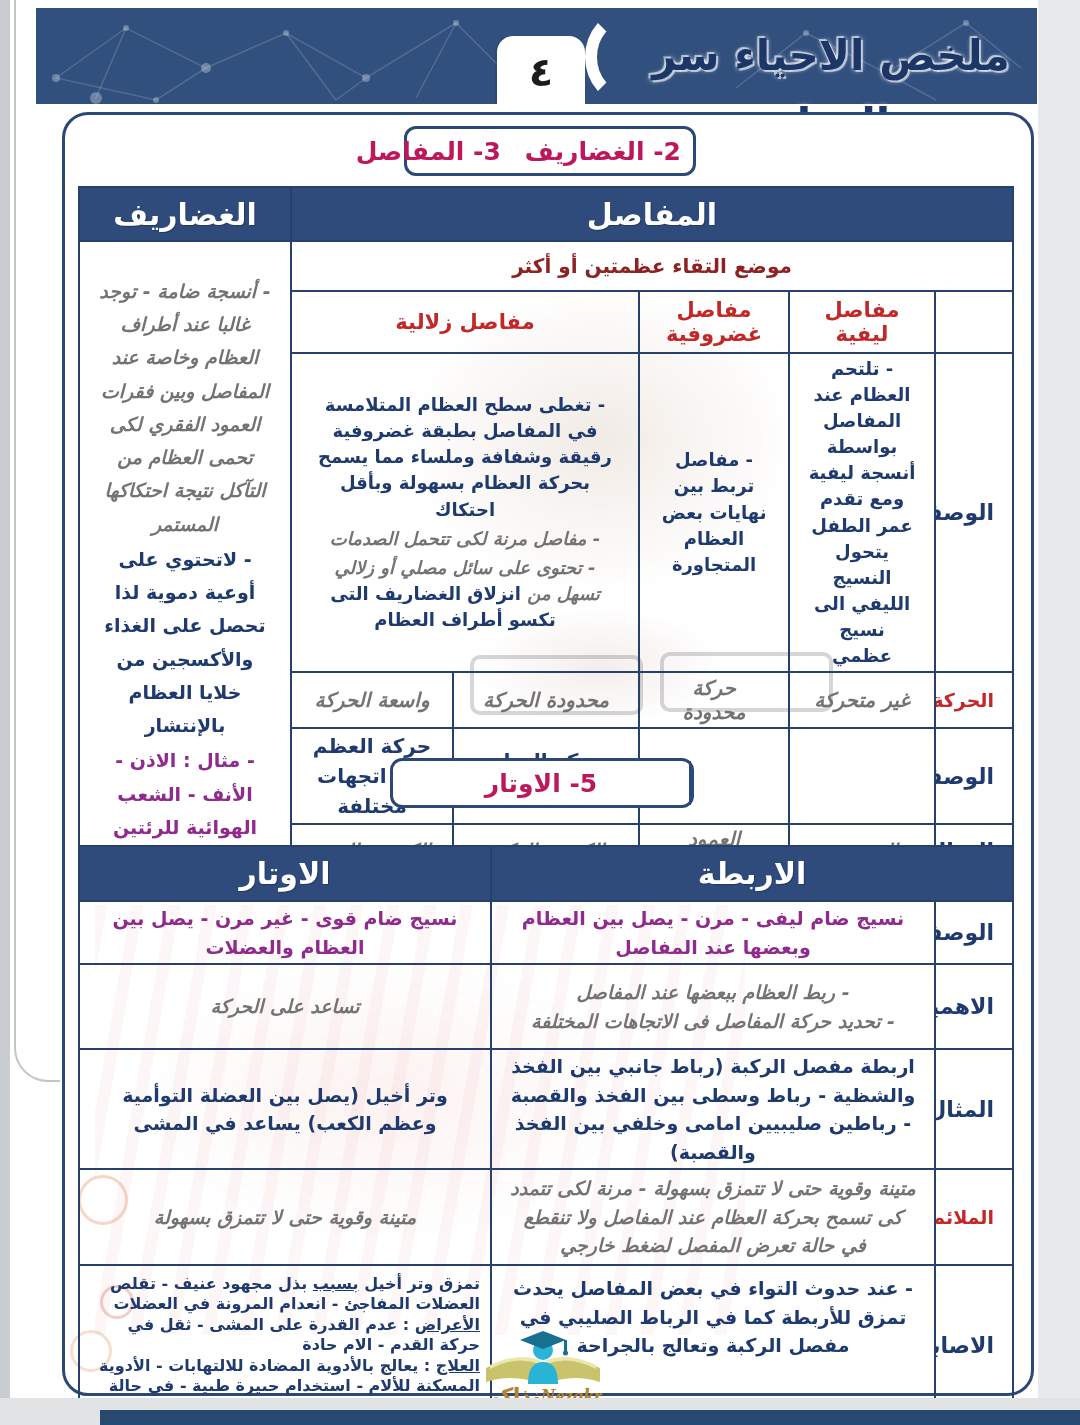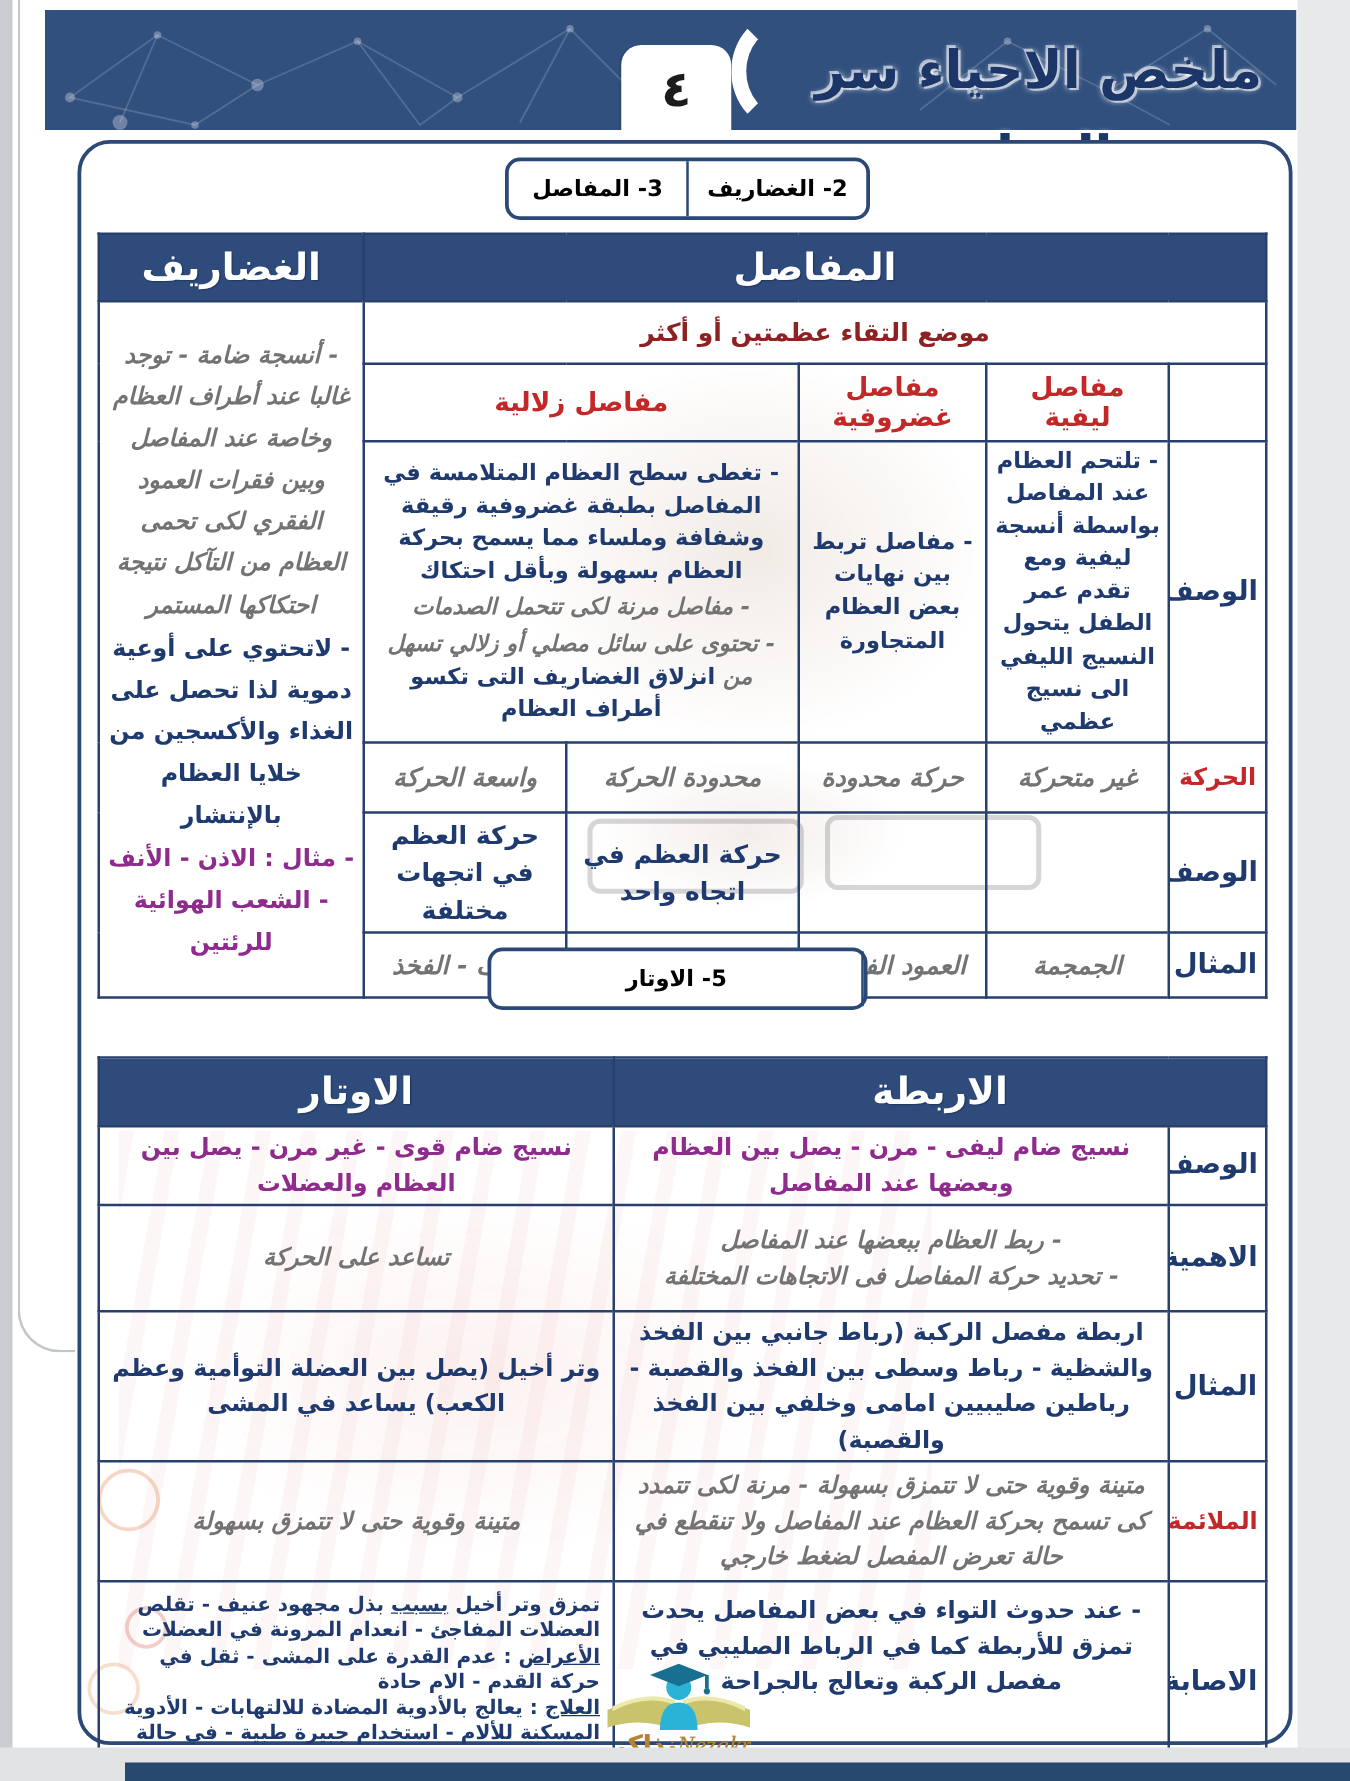--- a/index.html
+++ b/index.html
@@ -57,26 +57,26 @@
   .d1{left:78px;top:1175px;width:44px;height:44px;border:3px solid rgba(224,122,62,.30);}
   .d2{left:100px;top:1285px;width:28px;height:28px;border:3px solid rgba(210,80,70,.28);}
   .d3{left:70px;top:1330px;width:36px;height:36px;border:3px solid rgba(224,122,62,.25);}
 
   
   .badge{display:flex;background:#fff;border:3px solid #2b4876;border-radius:12px;
     align-items:stretch;box-sizing:border-box;}
   .badge1{left:404px;top:126px;width:292px;height:50px;}
   .badge2{left:390px;top:758px;width:304px;height:50px;}
   .badge-cell{flex:1;display:flex;align-items:center;justify-content:center;
-    font-size:18px;color:#000000;white-space:nowrap;padding:0 12px;}
+    font-size:25px;color:#be185d;white-space:nowrap;padding:0 12px;}
   .badge-sep{width:2px;background:#2b4876;}
 
   
   table{border-collapse:collapse;table-layout:fixed;position:absolute;background:transparent;}
-  td,th{border:2px solid #27406e;padding:2px 6px;vertical-align:middle;text-align:center;
+  td,th{border:2px solid #27406e;padding:2px 18px;vertical-align:middle;text-align:center;
     overflow:hidden;box-sizing:border-box;}
   th.hdr{background:#2e4b7c;color:#ffffff;font-size:30px;font-weight:700;
     text-shadow:1px 1px 1px rgba(0,0,0,.25);}
   .t1{left:78px;top:186px;width:934px;}
   .t2{left:78px;top:845px;width:934px;}
 
   .red{color:#737373;font-style:italic;}
   .navy{color:#1f3a6e;}
   .purple{color:#8f2b8d;}
   .maroon{color:#8e2222;}
@@ -95,21 +95,21 @@
 
   .t2 .txt{font-size:19px;line-height:1.5;margin-top:45px;}
   .inj-cell{font-size:16px;line-height:1.28;vertical-align:top;padding-top:8px;}
   .inj-ten{text-align:right;padding:8px 10px 4px 8px;}
   .u{text-decoration:underline;}
 
   
   .logo{left:468px;top:1328px;width:150px;height:66px;text-align:center;}
   .logo-text{position:absolute;left:430px;top:1384px;width:230px;text-align:center;
     font-size:21px;color:#b5832e;text-shadow:0 0 1px rgba(120,80,20,.4);}
-  .logo-text .en{font-family:"Liberation Serif","DejaVu Serif",serif;font-style:italic;font-weight:400;}
+  .logo-text .en{font-family:"Liberation Serif","DejaVu Serif",serif;font-style:italic;font-weight:700;}
 </style>
 </head>
 <body>
 
 <div class="abs edge-left"></div>
 <div class="abs edge-right"></div>
 <div class="abs stacked-edge"></div>
 
 <div class="abs band">
   <svg width="1001" height="96" viewBox="0 0 1001 96">

